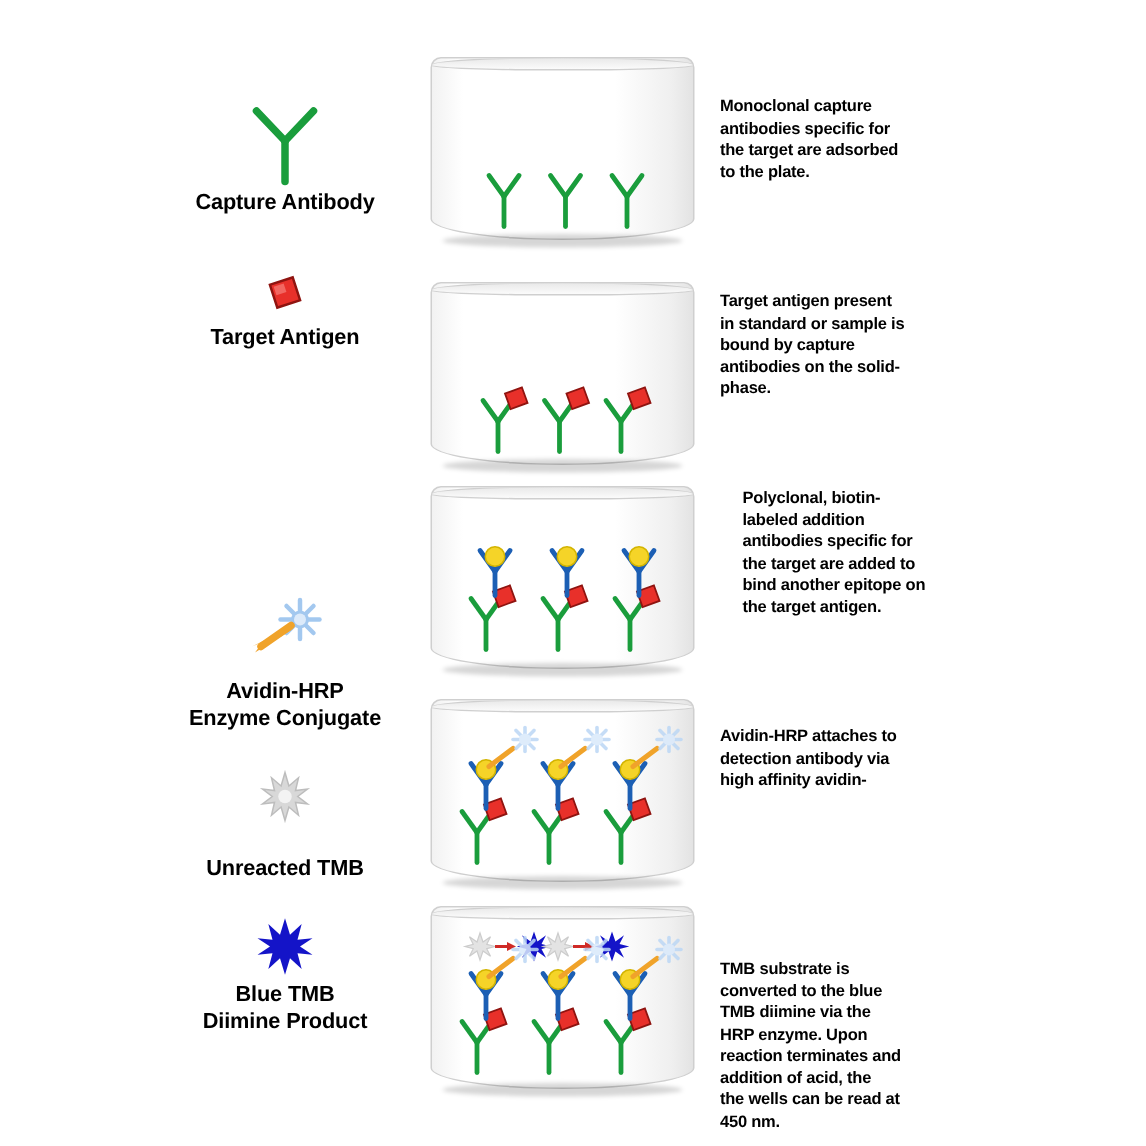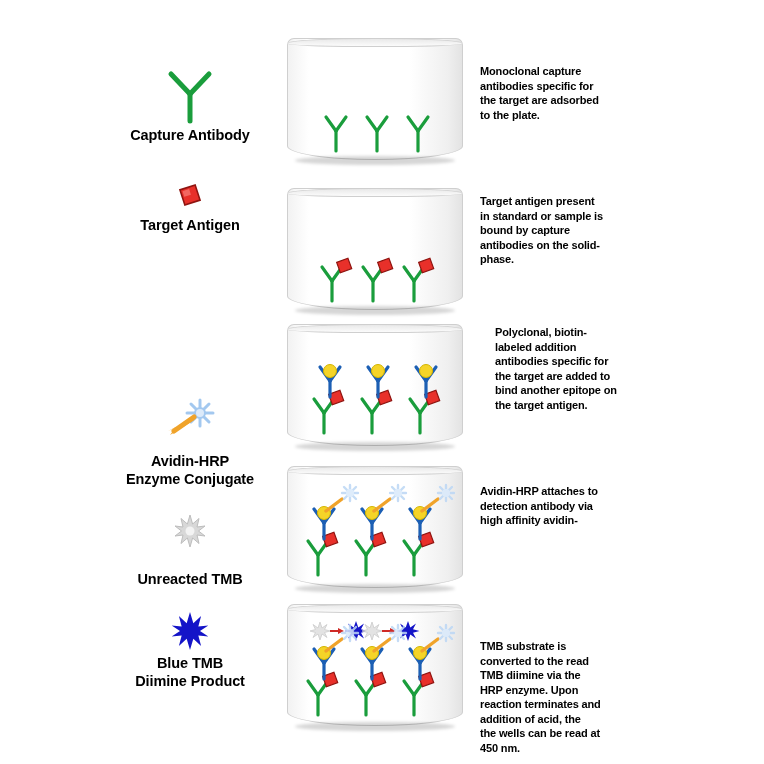--- a/index.html
+++ b/index.html
@@ -548,21 +548,21 @@
   </div>
 
   <div class="caption" style="left:480px; top:484px;">
     <div>Avidin-HRP attaches to</div>
     <div>detection antibody via</div>
     <div>high affinity avidin-</div>
   </div>
 
   <div class="caption" style="left:480px; top:591px;margin-top:48px;">
     <div>TMB substrate is</div>
-    <div>converted to the read</div>
+    <div>converted to the blue</div>
     <div>TMB diimine via the</div>
     <div>HRP enzyme. Upon</div>
     <div>reaction terminates and</div>
     <div>addition of acid, the</div>
     <div>the wells can be read at</div>
     <div>450 nm.</div>
   </div>
 
 </div>
 

